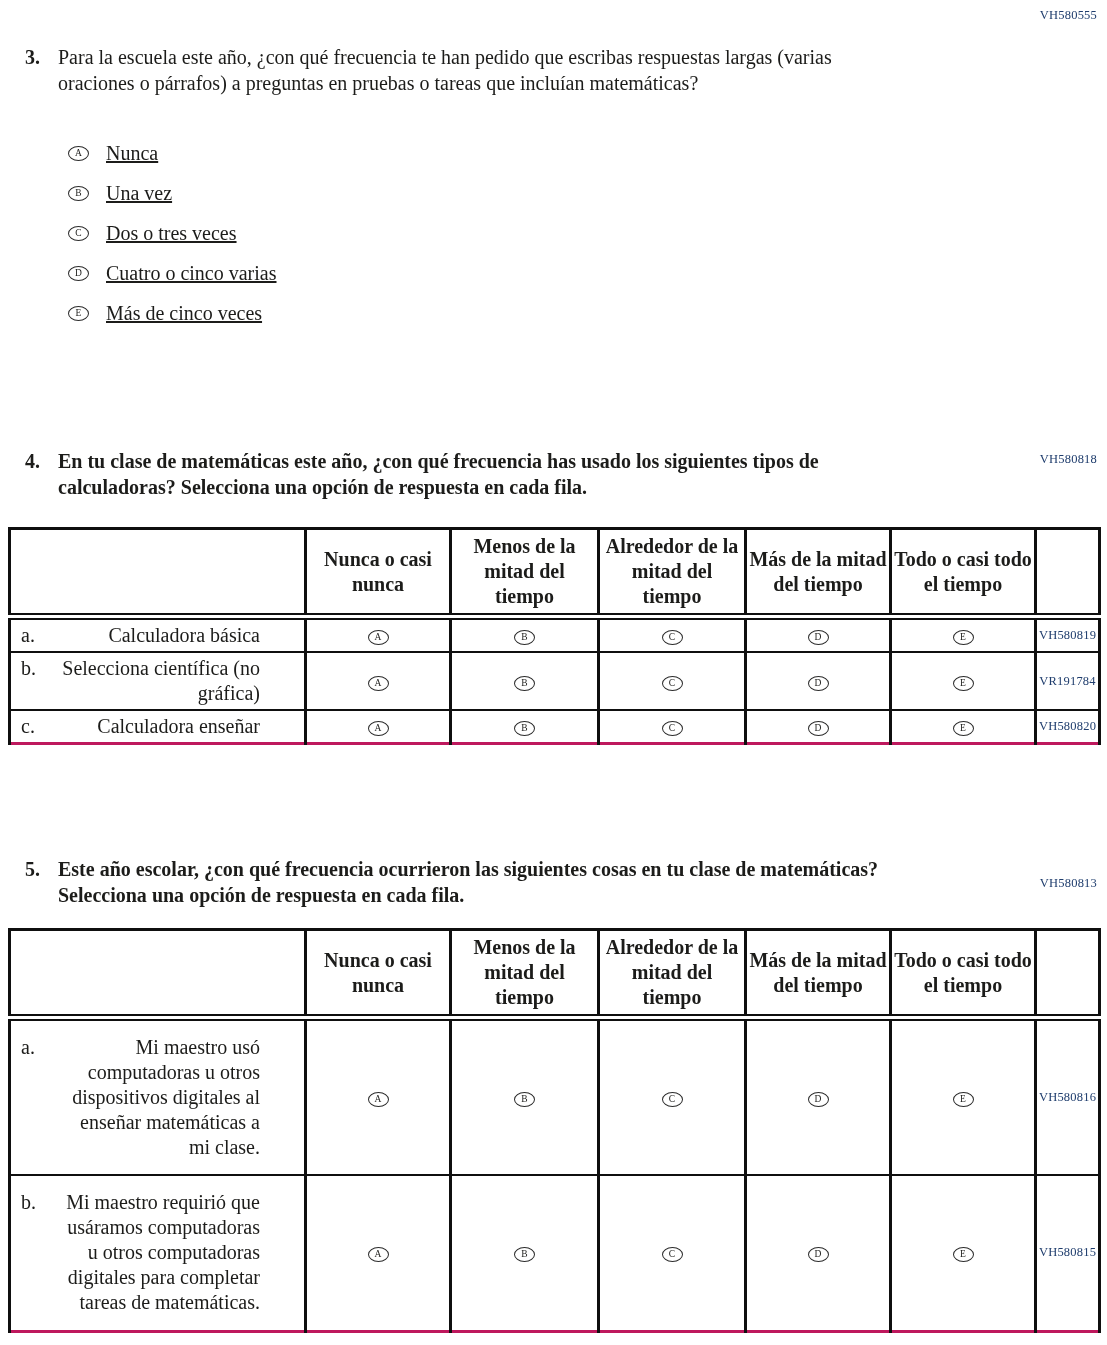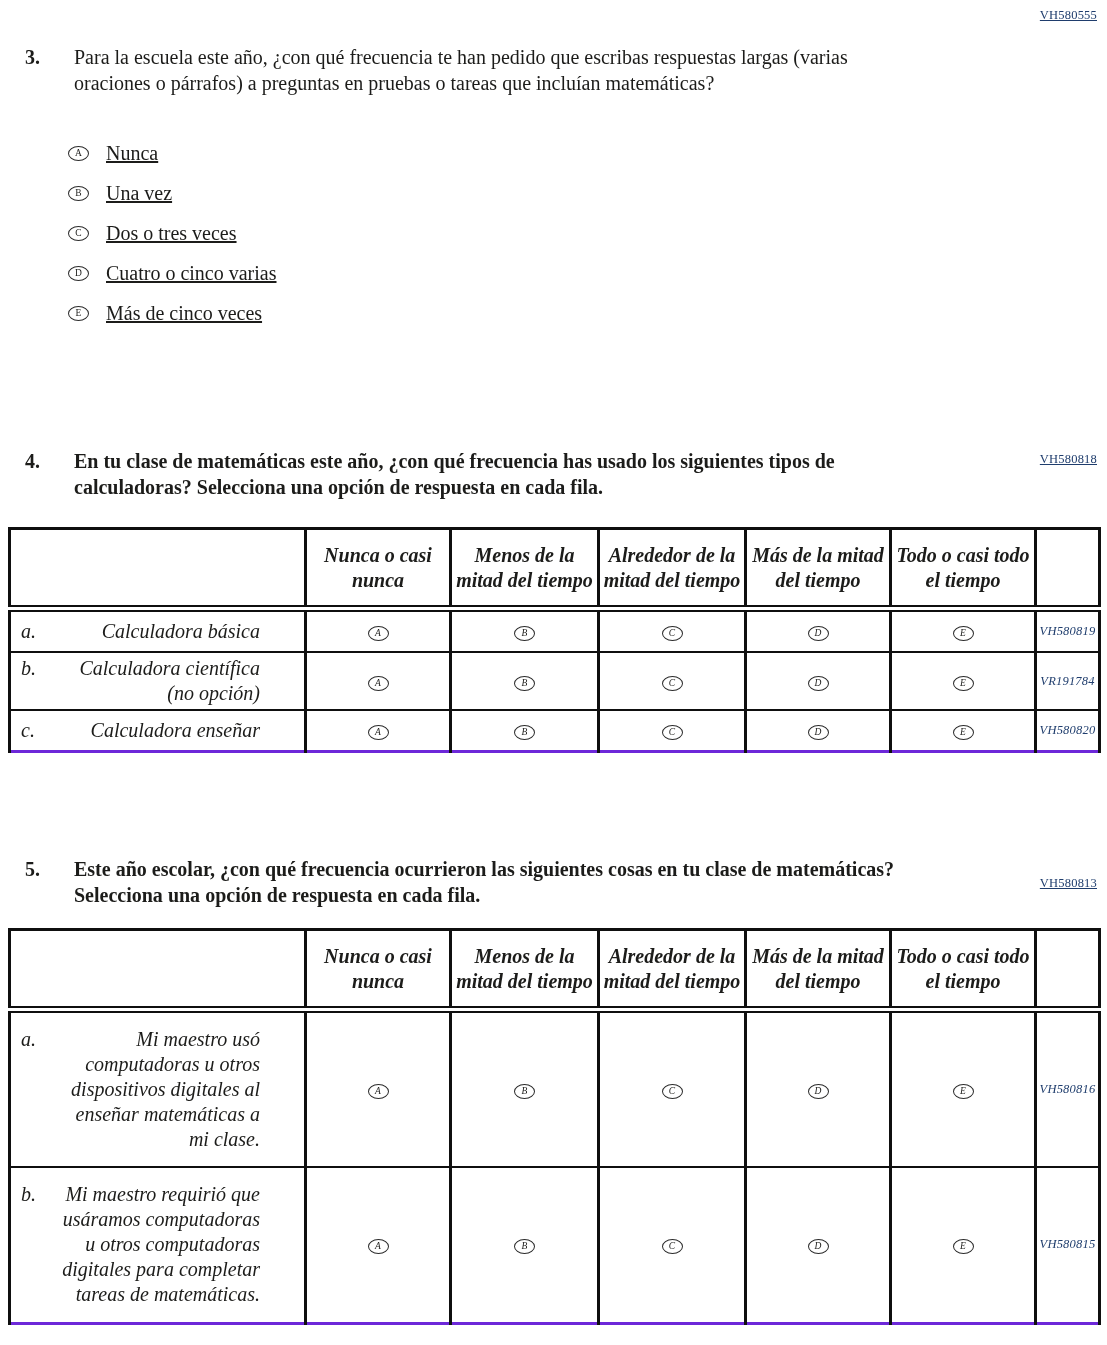--- a/index.html
+++ b/index.html
@@ -10,25 +10,24 @@
     color:#1c1c1a;
     position:relative;
     overflow:hidden;
   }
   .code {
     position:absolute; right:10px;
     color:#1f3d6d;
     font-size:12.5px;
     font-family:"Liberation Serif", serif;
     letter-spacing:0.2px;
-    text-decoration:underline;
   }
   .question { position:absolute; left:25px; display:flex; }
   .qnum { font-weight:bold; font-size:20px; line-height:26px; width:28px; flex:0 0 28px; }
-  .qtext { font-size:20px; line-height:26px; margin-left:21px; }
+  .qtext { font-size:20px; line-height:26px; margin-left:5px; }
   .q3 .qtext { width:850px; }
   .q4 .qtext, .q5 .qtext { width:858px;font-weight:bold; }
 
   .options { position:absolute; left:68px; top:133px; }
   .option { display:flex; align-items:center; height:40px; }
   .option-label { font-size:20px; margin-left:17px;text-decoration:underline; }
 
   .bubble {
     display:inline-flex; align-items:center; justify-content:center;
     width:21px; height:15px;
@@ -39,22 +38,21 @@
     color:#1c1c1a;
     box-sizing:border-box;
     flex:0 0 auto;
   }
 
   table.grid {
     position:absolute; left:8px;
     width:1090px;
     border-collapse:collapse;
     table-layout:fixed;
-    border:3px solid #6d28d9;
-    font-style:italic;
+    border:3px solid #be185d;
   }
   table.grid th, table.grid td {
     border:3px solid #0f0f0f;
     box-sizing:border-box;
   }
   table.grid thead th {
     border-bottom:7px double #0f0f0f;
     font-size:20px; line-height:25px; font-weight:bold;
     text-align:center; vertical-align:middle;
     height:80px; padding:4px 2px;
@@ -63,21 +61,21 @@
     border-top-width:2px; border-bottom-width:2px;
     vertical-align:middle;
   }
   td.rowlabel { padding:3px 4px 3px 10px; font-size:20px; line-height:25px; vertical-align:middle; }
   .rowflex { display:flex; }
   .rowprefix { width:34px; flex:0 0 34px; }
   .rlabel { width:205px;text-align:right; }
   td.optcell { text-align:center; }
   td.codecell {
     color:#1f3d6d; font-size:12.5px; text-align:center;
-    padding:12px 1px; letter-spacing:0.2px;
+    padding:0 1px; letter-spacing:0.2px;
   }
   .q4t tbody tr.r-short td { height:30px; }
   .q4t tbody tr.r-tall  td { height:58px; }
   .q5t tbody tr td { height:157px; }
 </style>
 </head>
 <body>
 
 <div class="code" style="top:8px;">VH580555</div>
 
@@ -149,21 +147,21 @@
       <td class="optcell"><span class="bubble">B</span></td>
       <td class="optcell"><span class="bubble">C</span></td>
       <td class="optcell"><span class="bubble">D</span></td>
       <td class="optcell"><span class="bubble">E</span></td>
       <td class="codecell">VH580819</td>
     </tr>
     <tr class="r-tall">
       <td class="rowlabel">
         <div class="rowflex">
             <span class="rowprefix">b.</span>
-            <span class="rlabel">Calculadora científica (no opción)</span>
+            <span class="rlabel">Selecciona científica (no gráfica)</span>
           </div>
       </td>
       <td class="optcell"><span class="bubble">A</span></td>
       <td class="optcell"><span class="bubble">B</span></td>
       <td class="optcell"><span class="bubble">C</span></td>
       <td class="optcell"><span class="bubble">D</span></td>
       <td class="optcell"><span class="bubble">E</span></td>
       <td class="codecell">VR191784</td>
     </tr>
     <tr class="r-short">

